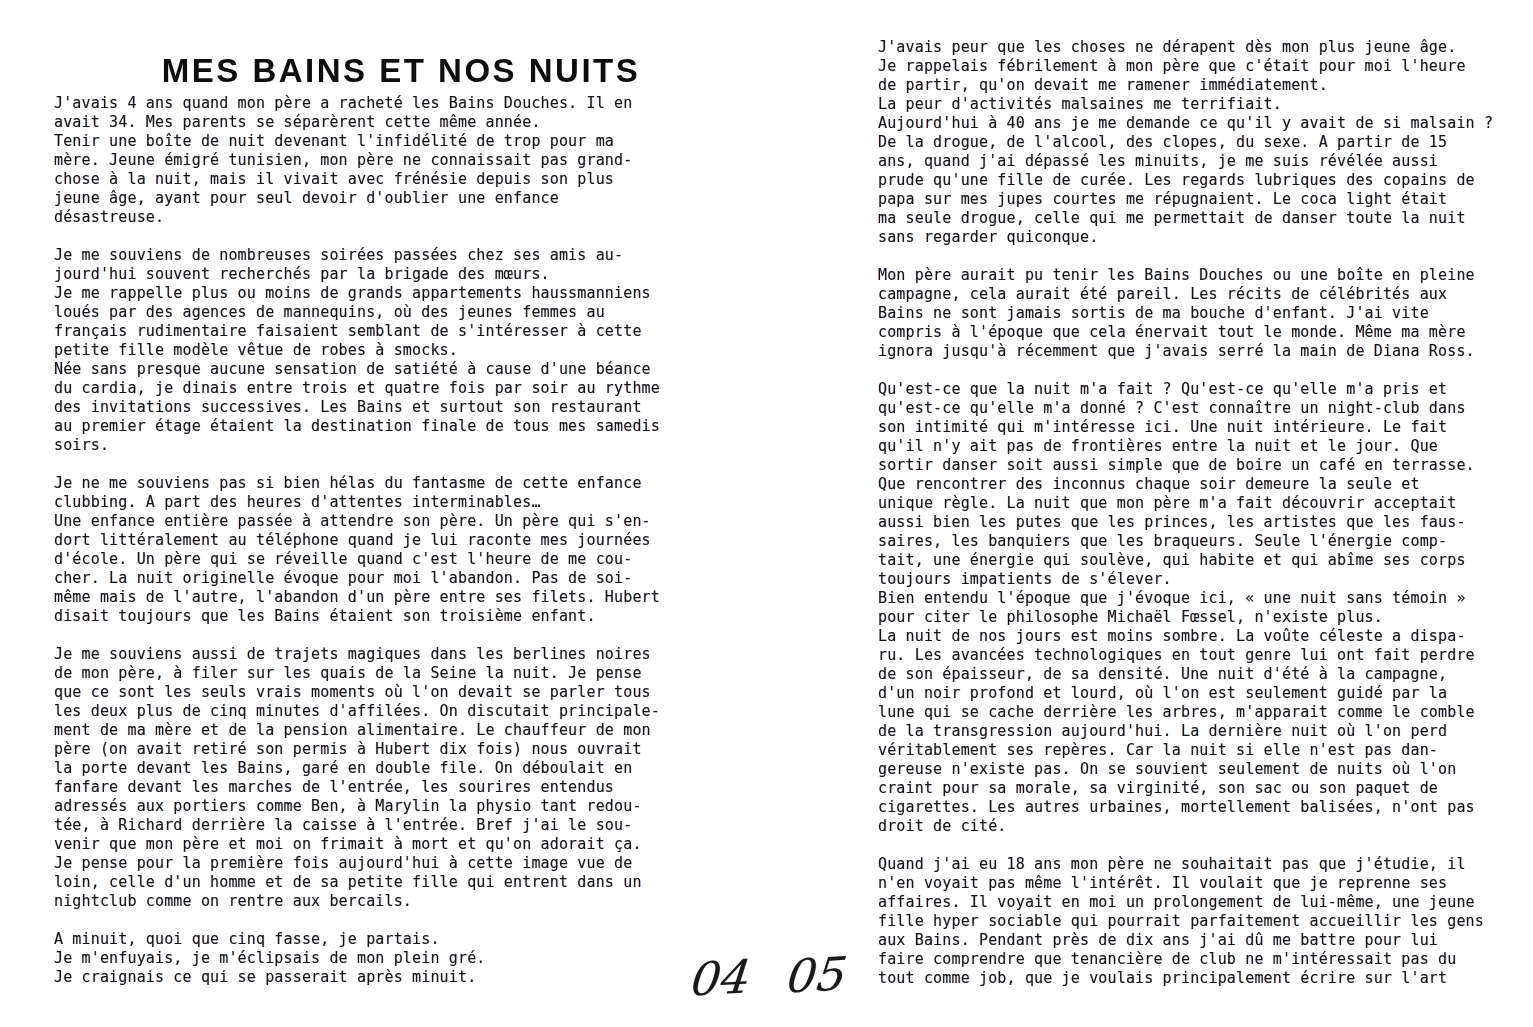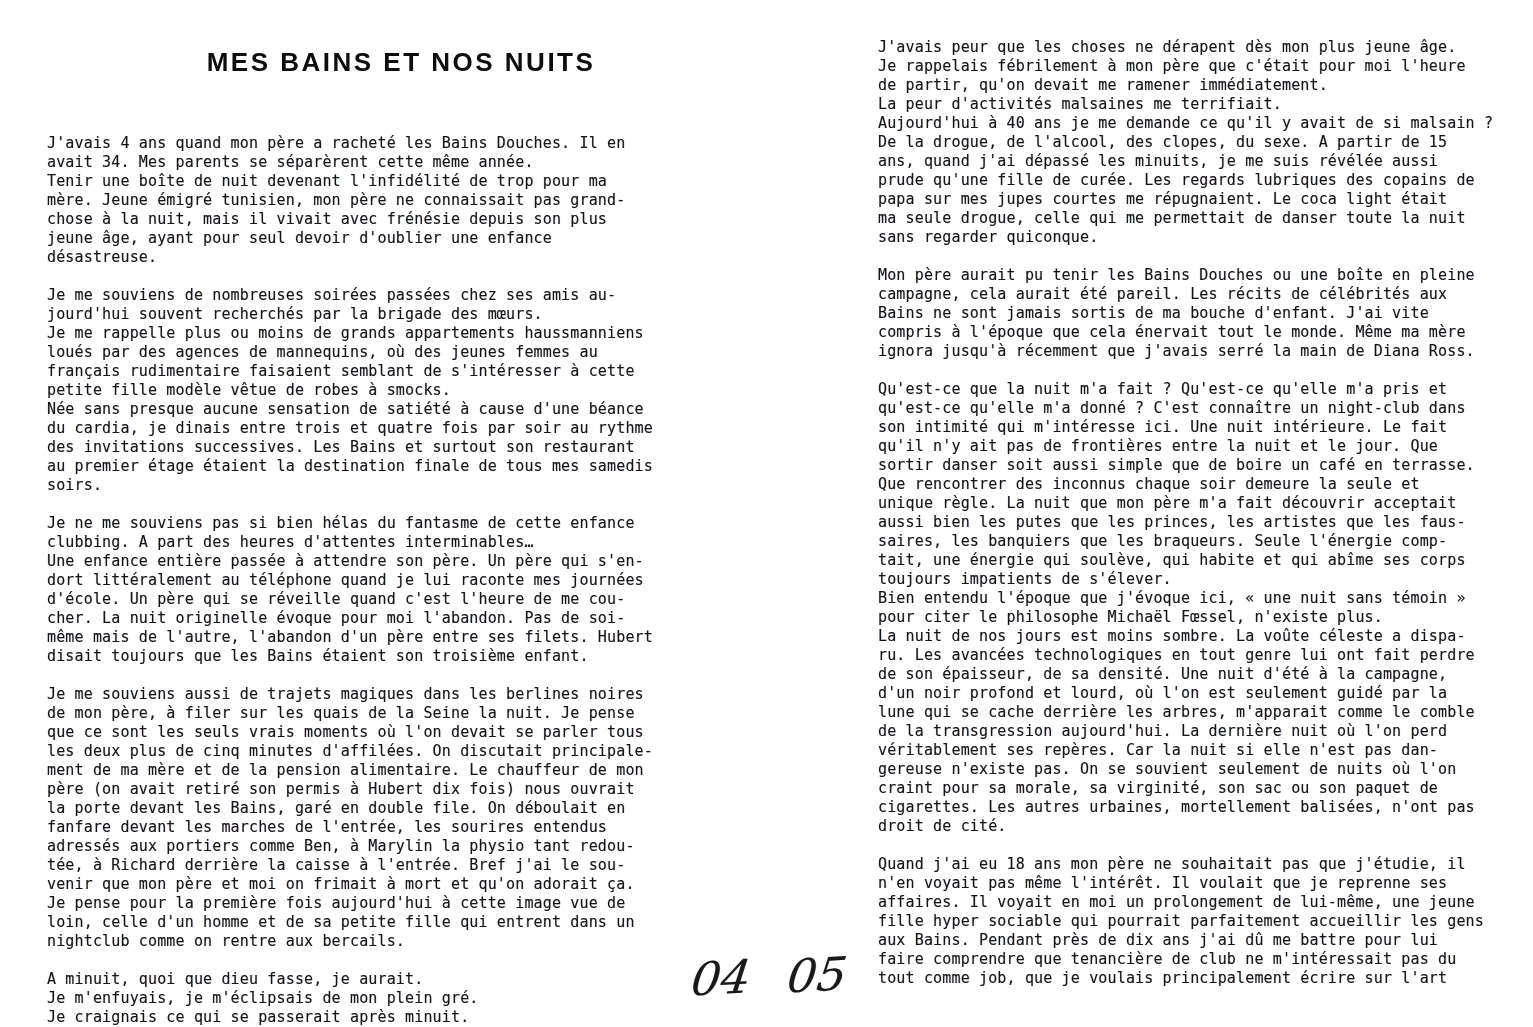--- a/index.html
+++ b/index.html
@@ -21,35 +21,35 @@
   }
   .page-title {
     position: absolute;
     left: 47px;
     top: 30px;
     width: 660px;
     text-align: center;
     transform: translateX(24px);
     font-family: "Liberation Sans", sans-serif;
     font-weight: bold;
-    font-size: 26px;
+    font-size: 33px;
     letter-spacing: 2.5px;
     color: #0d0d0d;
     white-space: nowrap;
   }
   .col {
     position: absolute;
     width: 660px;
     font-size: 15px;
     line-height: 19px;
     letter-spacing: 0.15px;
     color: #151515;
     text-shadow: 0.5px 0 0 rgba(40,110,200,0.28), -0.5px 0 0 rgba(200,70,40,0.22);
   }
-  .col-left  { left: 47px;  top: 94px; margin-top: 40px; }
+  .col-left  { left: 54px;  top: 94px; }
   .col-right { left: 878px; top: 38px; }
   .para {
     white-space: pre-line;
     margin: 0 0 19px 0;
   }
   .para:last-child { margin-bottom: 0; }
   .pagenum {
     position: absolute;
     font-family: "DejaVu Serif", serif;
     font-style: italic;
@@ -102,21 +102,21 @@
 ment de ma mère et de la pension alimentaire. Le chauffeur de mon
 père (on avait retiré son permis à Hubert dix fois) nous ouvrait
 la porte devant les Bains, garé en double file. On déboulait en
 fanfare devant les marches de l'entrée, les sourires entendus
 adressés aux portiers comme Ben, à Marylin la physio tant redou-
 tée, à Richard derrière la caisse à l'entrée. Bref j'ai le sou-
 venir que mon père et moi on frimait à mort et qu'on adorait ça.
 Je pense pour la première fois aujourd'hui à cette image vue de
 loin, celle d'un homme et de sa petite fille qui entrent dans un
 nightclub comme on rentre aux bercails.</div>
-    <div class="para">A minuit, quoi que dieu fasse, je aurait.
+    <div class="para">A minuit, quoi que cinq fasse, je partais.
 Je m'enfuyais, je m'éclipsais de mon plein gré.
 Je craignais ce qui se passerait après minuit.</div>
   </div>
 
   <div class="col col-right">
     <div class="para">J'avais peur que les choses ne dérapent dès mon plus jeune âge.
 Je rappelais fébrilement à mon père que c'était pour moi l'heure
 de partir, qu'on devait me ramener immédiatement.
 La peur d'activités malsaines me terrifiait.
 Aujourd'hui à 40 ans je me demande ce qu'il y avait de si malsain ?

